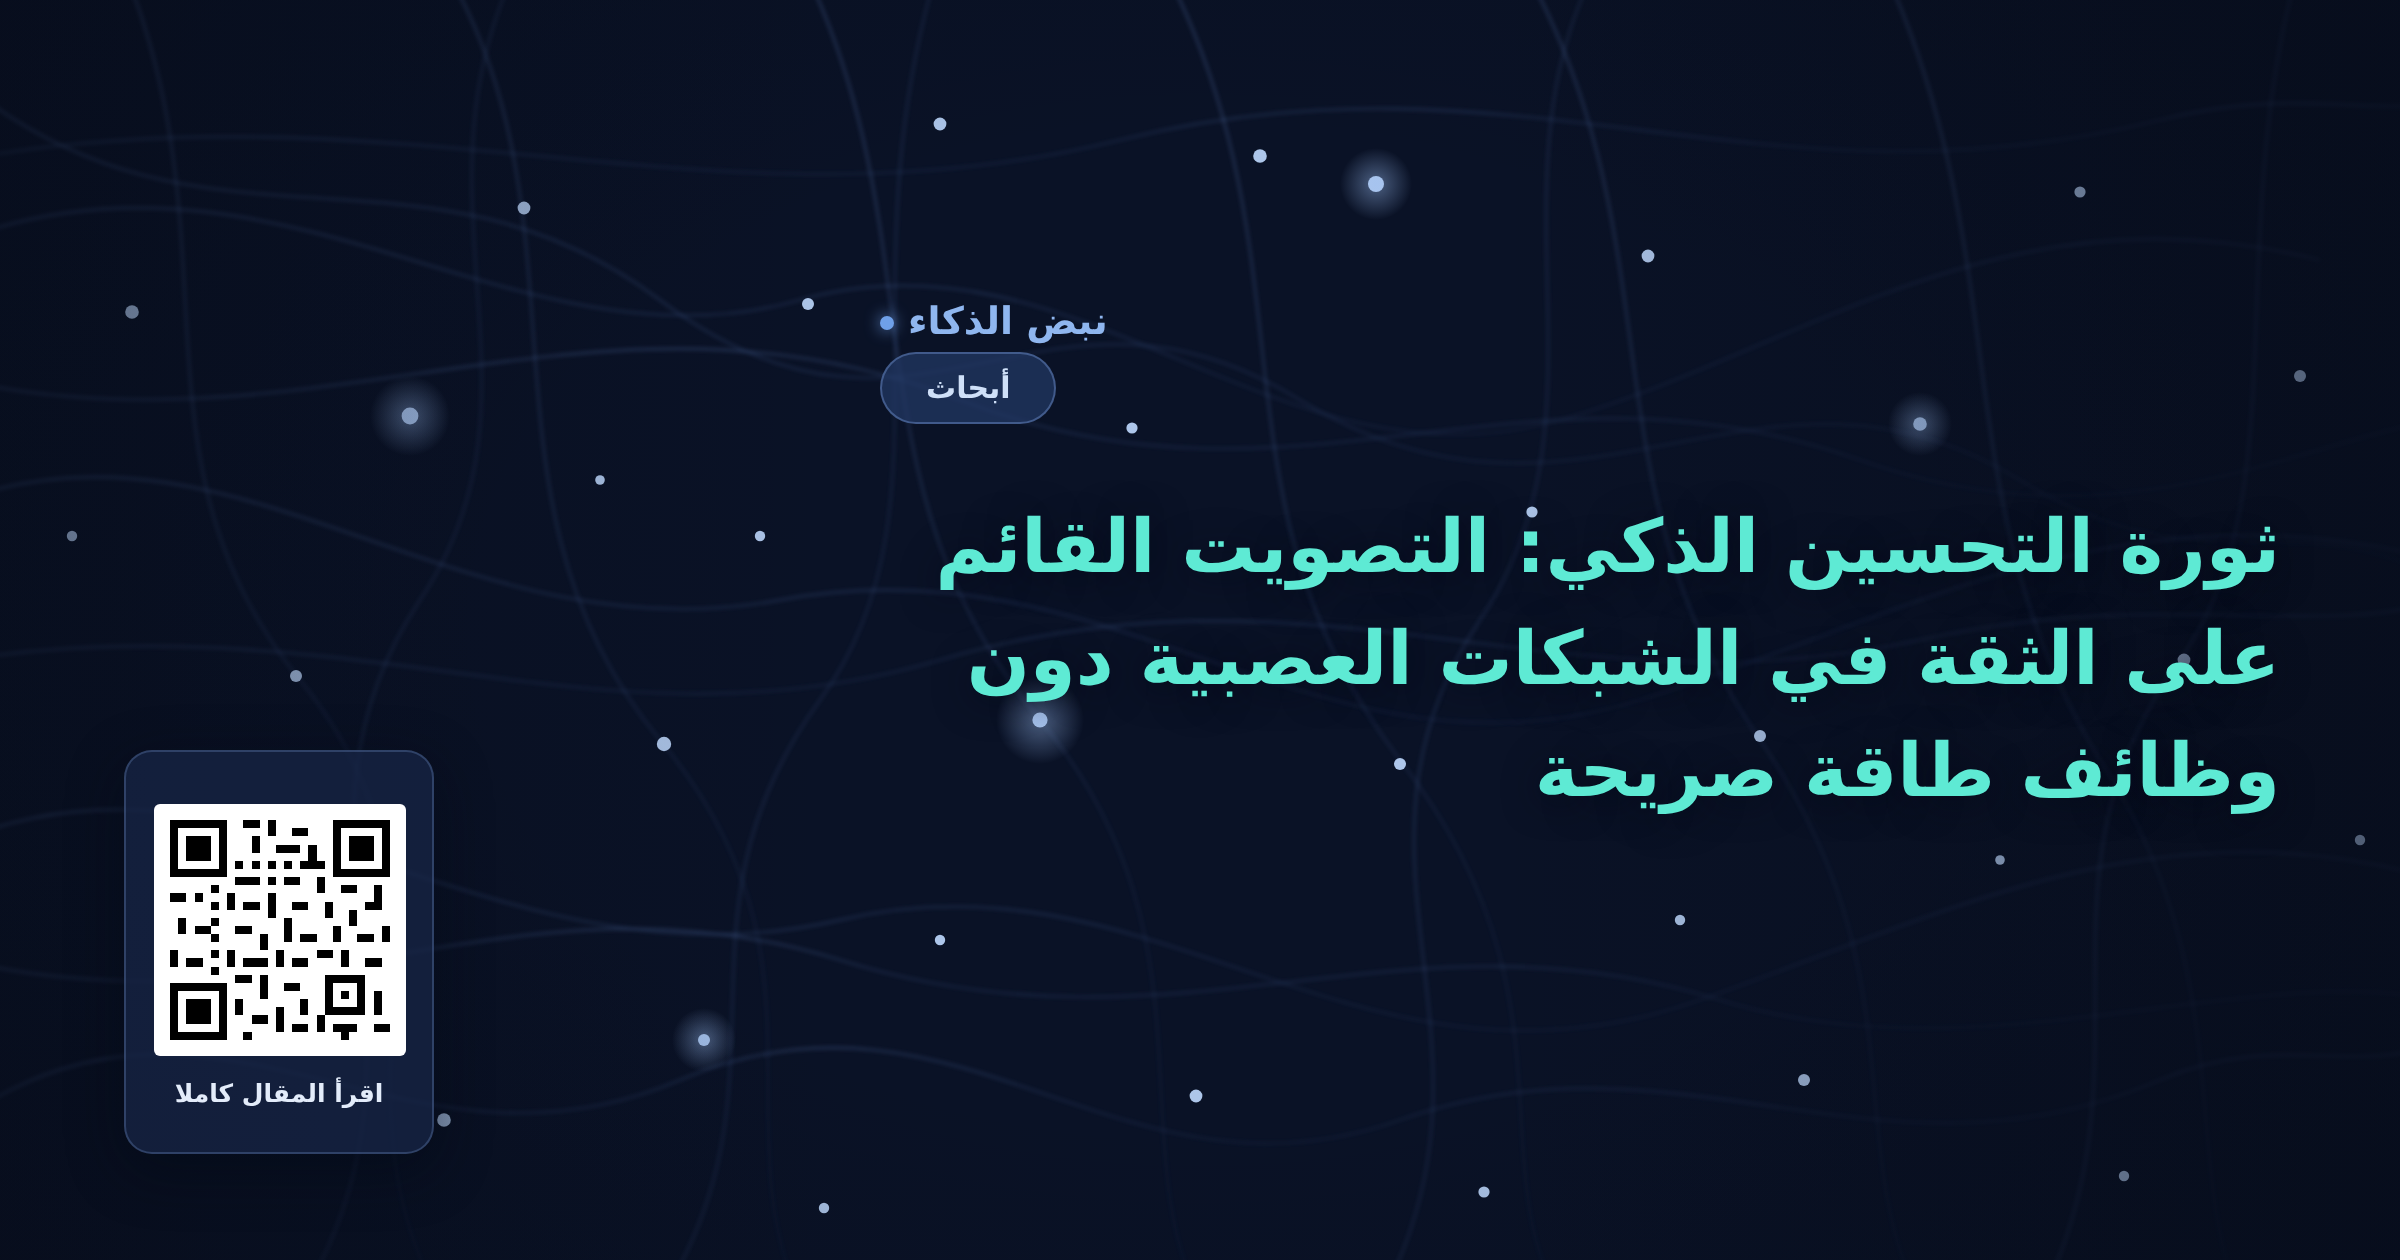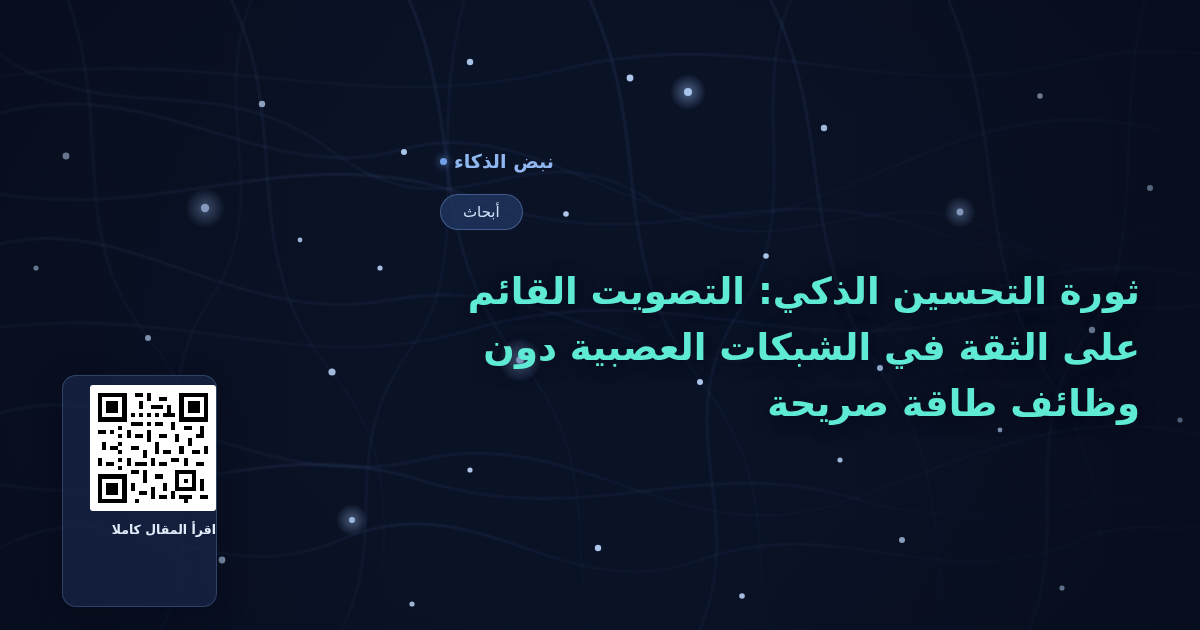--- a/index.html
+++ b/index.html
@@ -52,54 +52,55 @@
   }
   .brand-dot {
     width: 7px; height: 7px;
     border-radius: 50%;
     background: #6fa0e8;
     box-shadow: 0 0 8px rgba(111,160,232,0.9);
     display: inline-block;
   }
 
   .badge {
-    margin-top: 22px;
+    margin-top: 4px;
     display: inline-block;
     padding: 8px 22px;
     border-radius: 20px;
     background: rgba(35,57,101,0.72);
     border: 1px solid rgba(120,156,216,0.42);
     color: #cfe0f8;
     font-size: 15px;
-    font-weight: 400;
+    font-weight: 700;
   }
 
   .title {
     margin-top: 34px;
     color: #5eead4;
     font-size: 37px;
     font-weight: 700;
     line-height: 1.52;
     max-width: 700px;
     text-shadow: 0 2px 18px rgba(2,8,22,0.6);
   }
 
   .qr-card {
     position: absolute;
     left: 62px;
     top: 375px;
     width: 155px;
-    height: 232px;
+    height: 202px;
     border-radius: 14px;
     background: rgba(24,38,70,0.72);
     border: 1px solid rgba(116,150,206,0.30);
     box-shadow: 0 8px 28px rgba(3,8,20,0.45);
     display: flex;
     flex-direction: column;
-    padding-top: 9px;
+    align-items: center;
+    padding-top: 26px;
   }
   .qr-img {
     width: 126px; height: 126px;
     background: #ffffff;
     padding: 4px;
     border-radius: 3px;
   }
   .qr-caption {
     margin-top: 11px;
     color: #e3ecfa;

